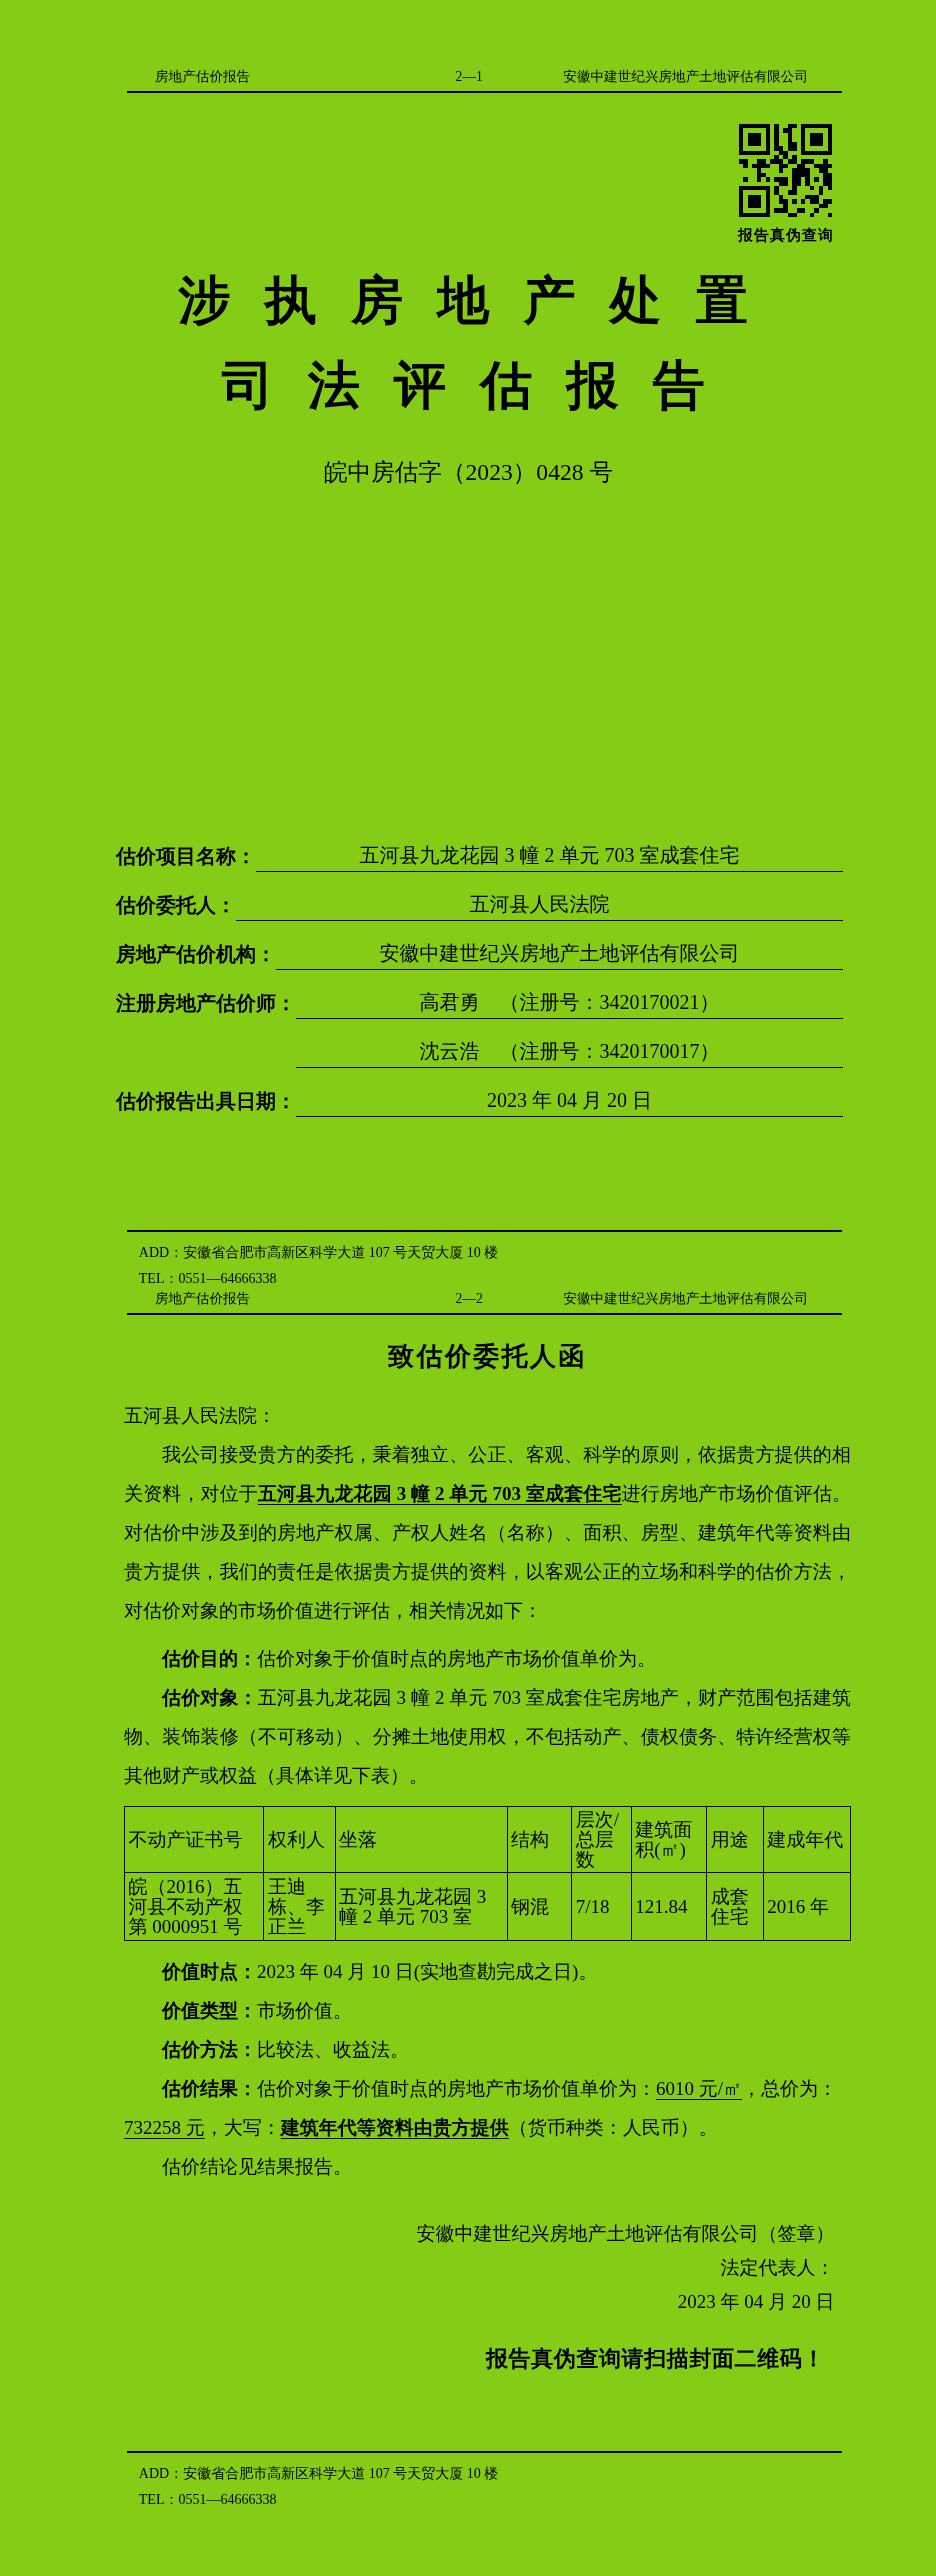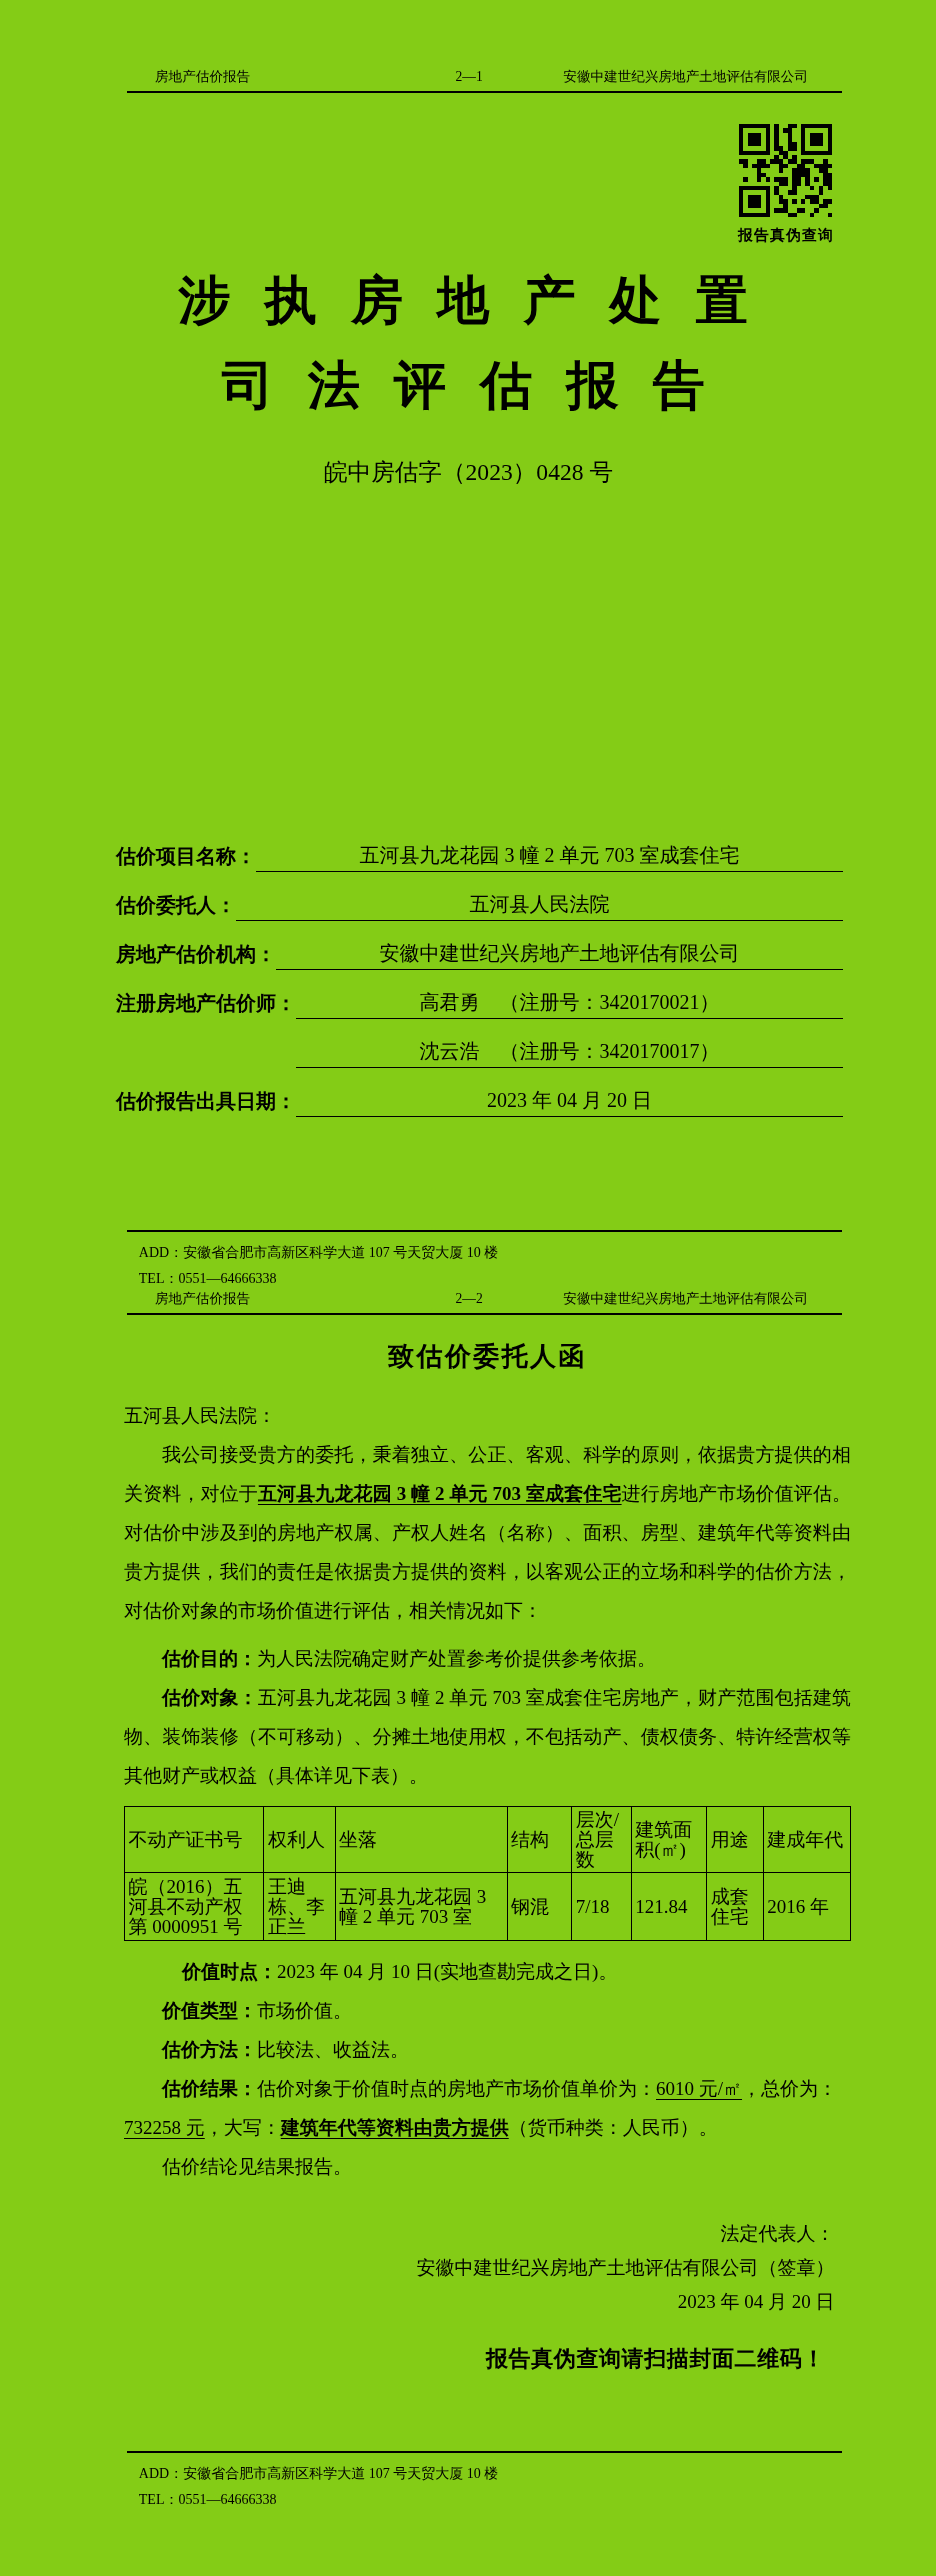--- a/index.html
+++ b/index.html
@@ -344,21 +344,21 @@
     <span class="rh-right">安徽中建世纪兴房地产土地评估有限公司</span>
   </div>
 
   <div class="p2-body">
     <h2 class="letter-title">致估价委托人函</h2>
 
     <p class="body-text greeting">五河县人民法院：</p>
 
     <p class="body-text indent rich"><span>我公司接受贵方的委托，秉着独立、公正、客观、科学的原则，依据贵方提供的相关资料，对位于</span><span style="font-weight: bold; text-decoration: underline;">五河县九龙花园 3 幢 2 单元 703 室成套住宅</span><span>进行房地产市场价值评估。对估价中涉及到的房地产权属、产权人姓名（名称）、面积、房型、建筑年代等资料由贵方提供，我们的责任是依据贵方提供的资料，以客观公正的立场和科学的估价方法，对估价对象的市场价值进行评估，相关情况如下：</span></p>
 
-    <p class="body-text indent rich mt"><span style="font-weight: bold;">估价目的：</span><span>为人民法院确定财产处置参考价提供参考依据。</span></p>
+    <p class="body-text indent rich mt"><span style="font-weight: bold;">估价目的：</span><span>估价对象于价值时点的房地产市场价值单价为。</span></p>
 
     <p class="body-text indent rich"><span style="font-weight: bold; margin-top: 19px;">估价对象：</span><span>五河县九龙花园 3 幢 2 单元 703 室成套住宅房地产，财产范围包括建筑物、装饰装修（不可移动）、分摊土地使用权，不包括动产、债权债务、特许经营权等其他财产或权益（具体详见下表）。</span></p>
 
     <table class="props">
       <colgroup>
         <col class="c1">
           <col class="c2">
           <col class="c3">
           <col class="c4">
         <col class="c5">
@@ -383,29 +383,29 @@
         <td>五河县九龙花园 3 幢 2 单元 703 室</td>
         <td>钢混</td>
         <td>7/18</td>
         <td>121.84</td>
         <td>成套住宅</td>
         <td>2016 年</td>
       </tr>
     </tbody>
       </table>
 
-    <p class="body-text indent rich"><span style="font-weight: bold; margin-left: 20px;">价值时点：</span><span>2023 年 04 月 10 日(实地查勘完成之日)。</span></p>
+    <p class="body-text indent rich"><span style="font-weight: bold;">价值时点：</span><span>2023 年 04 月 10 日(实地查勘完成之日)。</span></p>
     <p class="body-text indent rich"><span style="font-weight: bold;">价值类型：</span><span>市场价值。</span></p>
     <p class="body-text indent rich"><span style="font-weight: bold;">估价方法：</span><span>比较法、收益法。</span></p>
     <p class="body-text indent rich"><span style="font-weight: bold;">估价结果：</span><span>估价对象于价值时点的房地产市场价值单价为：</span><span style="text-decoration: underline;">6010 元/㎡</span><span>，总价为：</span><br><span style="text-decoration: underline;">732258 元</span><span>，大写：</span><span style="font-weight: bold; text-decoration: underline;">建筑年代等资料由贵方提供</span><span>（货币种类：人民币）。</span></p>
     <p class="body-text indent">估价结论见结果报告。</p>
 
     <div class="sig">
+      <div>安徽中建世纪兴房地产土地评估有限公司（签章）</div>
       <div>法定代表人：</div>
-      <div>安徽中建世纪兴房地产土地评估有限公司（签章）</div>
       <div>2023 年 04 月 20 日</div>
     </div>
 
     <div class="scan-note">报告真伪查询请扫描封面二维码！</div>
   </div>
 
   <div class="pfooter p2-footer">
     <div>ADD：安徽省合肥市高新区科学大道 107 号天贸大厦 10 楼</div>
     <div>TEL：0551—64666338</div>
   </div>

